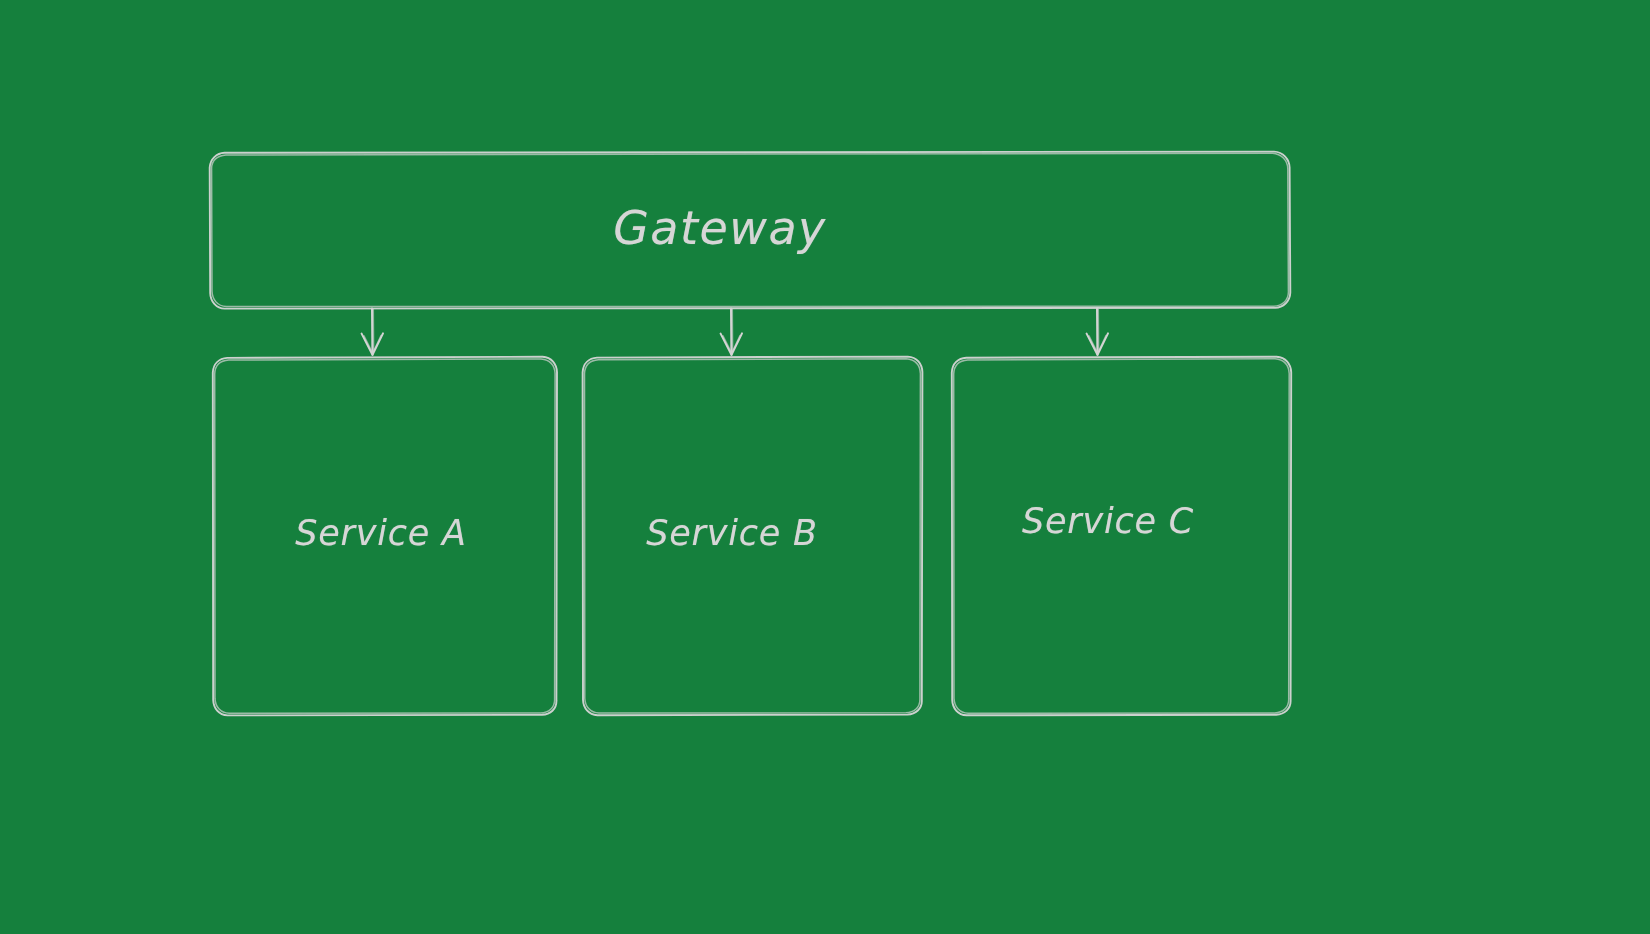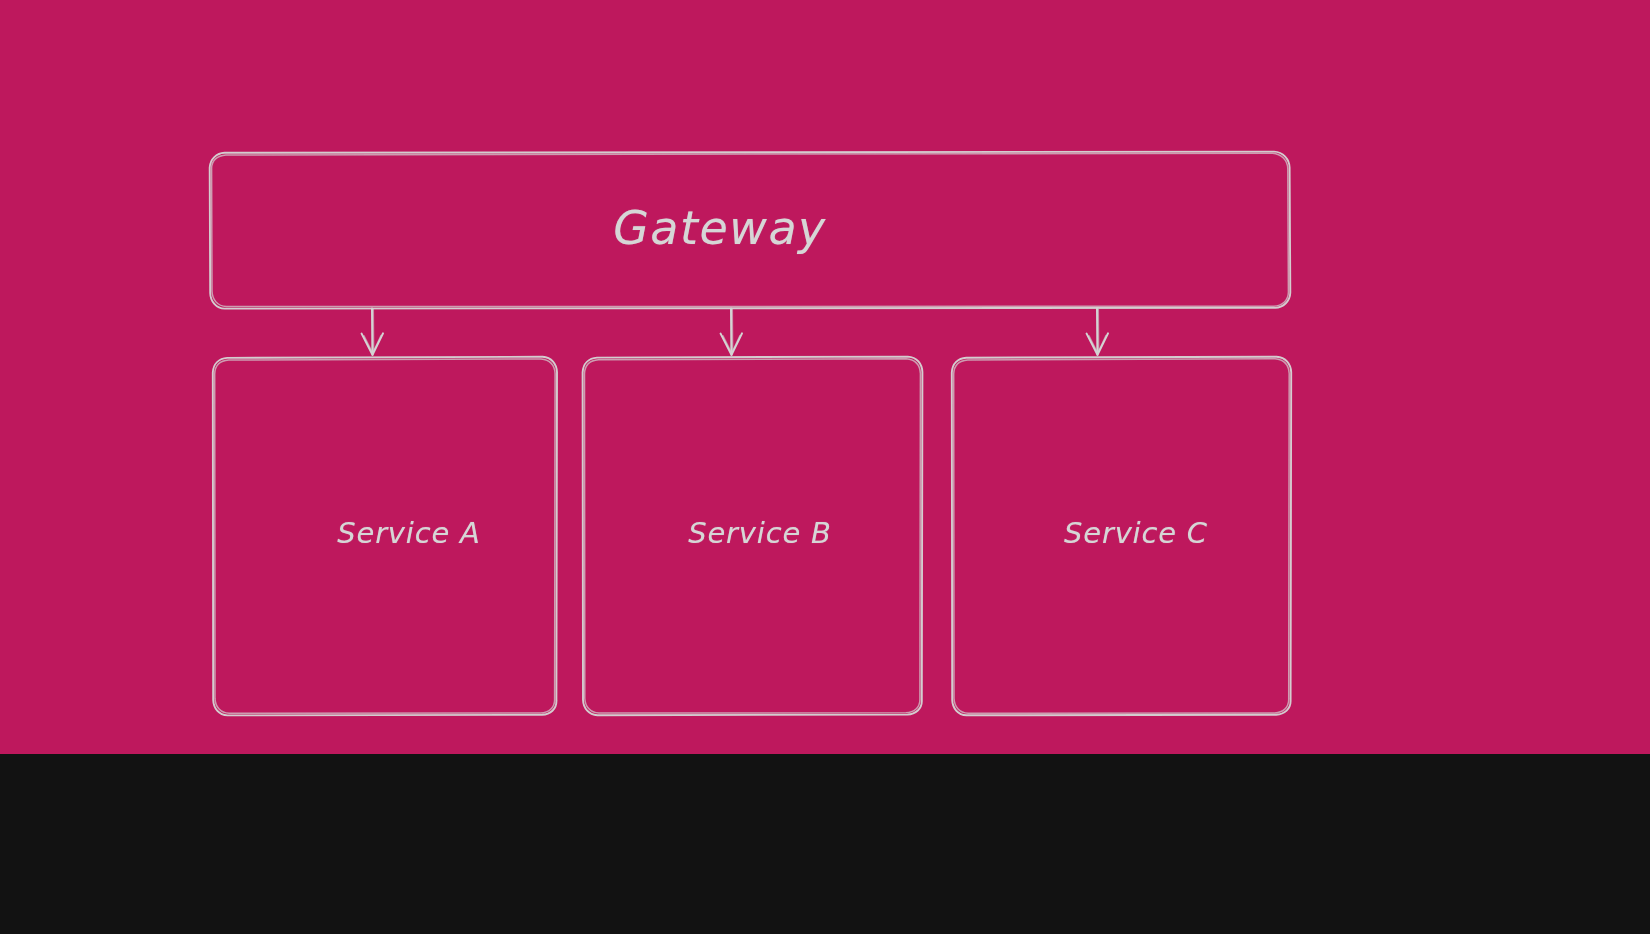--- a/index.html
+++ b/index.html
@@ -10,22 +10,22 @@
   }
   body {
     width: 1650px;
     height: 934px;
     overflow: hidden;
     font-family: "DejaVu Sans", sans-serif;
   }
   #canvas {
     position: relative;
     width: 1650px;
-    height: 754px;
-    background: #be185d;
+    height: 934px;
+    background: #15803d;
   }
   #sketch {
     position: absolute;
     top: 0;
     left: 0;
     width: 1650px;
     height: 934px;
     display: block;
   }
   .node-label {
@@ -39,23 +39,22 @@
     transform: translate(-50%, -50%);
     text-align: center;
     user-select: none;
     text-shadow: 0 0 1px rgba(214,214,214,0.45);
   }
   .label-gateway {
     font-size: 46px;
     letter-spacing: 1.5px;
   }
   .label-service {
-    font-size: 29px;
+    font-size: 35px;
     letter-spacing: 0.8px;
-    margin-left: 28px;
   }
   .hit {
     position: absolute;
     background: transparent;
   }
 </style>
 </head>
 <body>
 
 <div id="canvas">
@@ -199,20 +198,20 @@
     </g>
 
   </svg>
 
   <div class="node-label label-gateway" style="left:720px; top:228px;">Gateway</div>
 
   <div class="node-label label-service" style="left:381px; top:533px;">Service A</div>
 
   <div class="node-label label-service" style="left:732px; top:533px;">Service B</div>
 
-  <div class="node-label label-service" style="left:1108px; top:533px;">Service C</div>
+  <div class="node-label label-service" style="left:1108px; top:521px;">Service C</div>
 
   <div class="hit" style="left:210px; top:152px; width:1080px; height:156px;"></div>
   <div class="hit" style="left:213px; top:357px; width:344px; height:358px;"></div>
   <div class="hit" style="left:583px; top:357px; width:339px; height:358px;"></div>
   <div class="hit" style="left:952px; top:357px; width:339px; height:358px;"></div>
 
 </div>
 
 </body></html>

